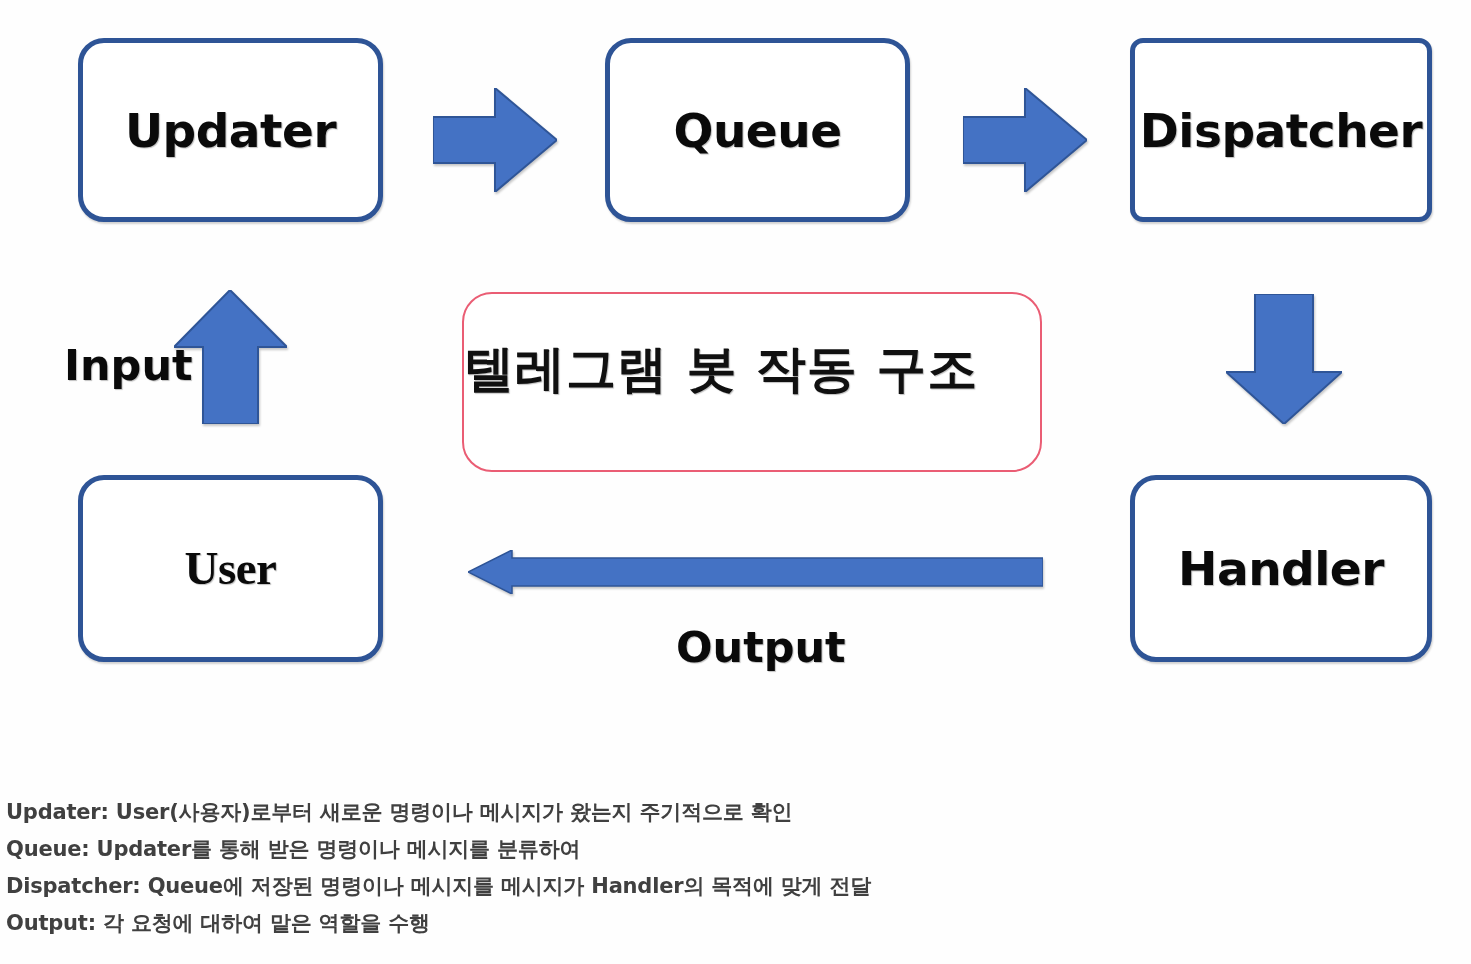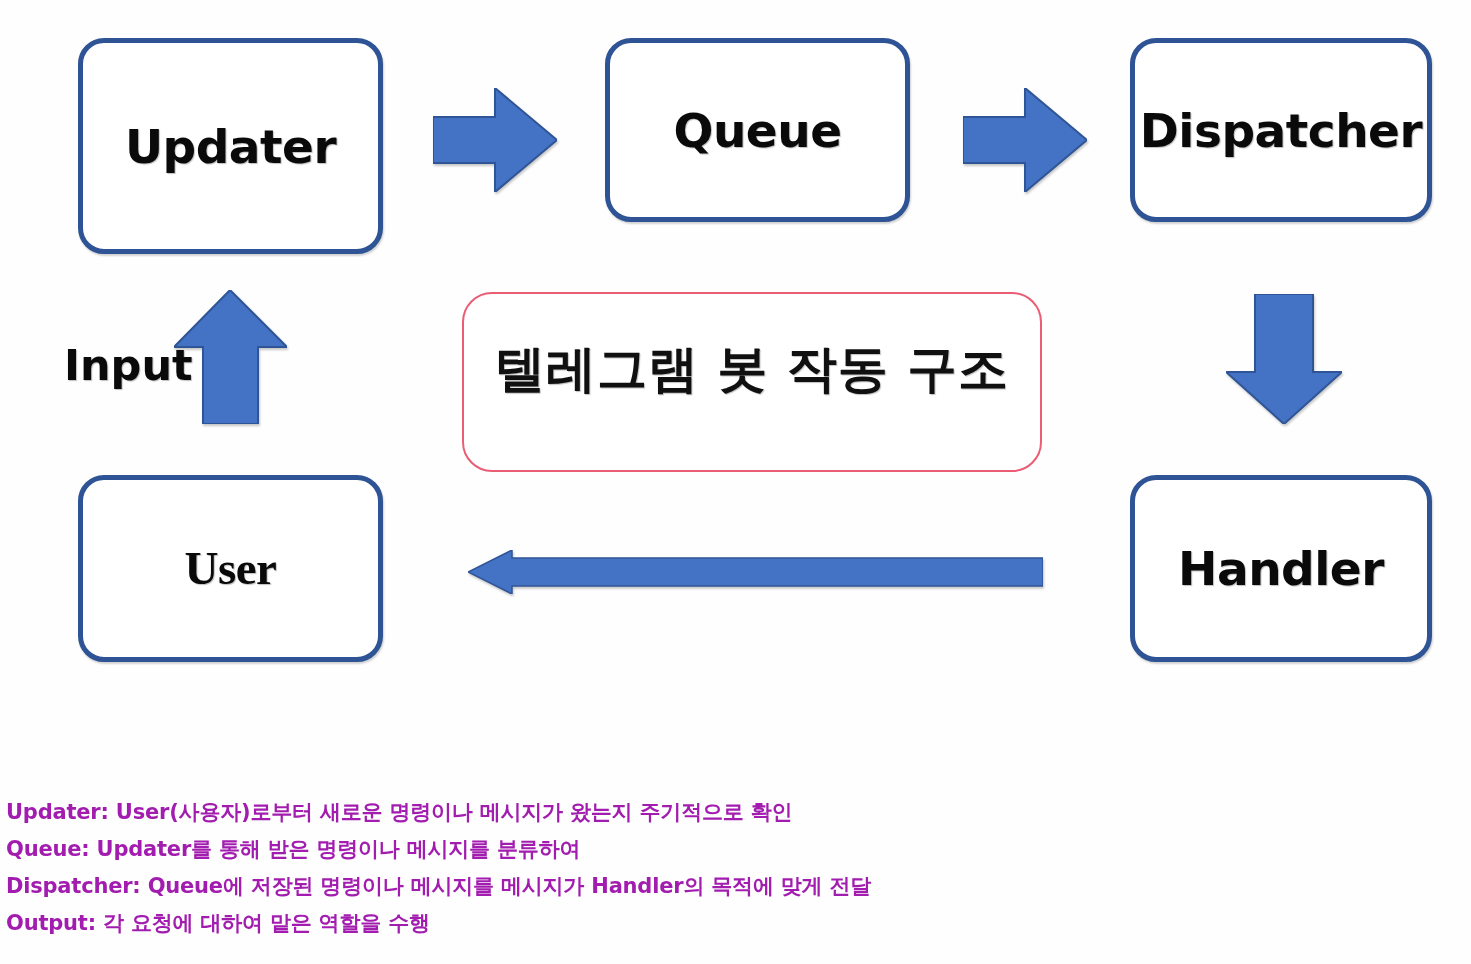--- a/index.html
+++ b/index.html
@@ -31,44 +31,43 @@
   .node-label {
     font-size: 47px;
     font-weight: 700;
     color: #0a0a0a;
     letter-spacing: -0.5px;
     line-height: 1;
     text-shadow: 1px 1px 1px rgba(0,0,0,0.25);
     white-space: nowrap;
   }
 
-  #node-updater    { left: 78px;   top: 38px;  width: 305px; height: 216px; }
+  #node-updater    { left: 78px;   top: 38px;  width: 305px; height: 184px; }
   #node-queue      { left: 605px;  top: 38px;  width: 305px; height: 184px; text-align: center; }
-  #node-dispatcher { left: 1130px; top: 38px;  width: 302px; height: 184px; }
+  #node-dispatcher { left: 1130px; top: 38px;  width: 302px; height: 184px; border-radius: 13px; }
   #node-user       { left: 78px;   top: 475px; width: 305px; height: 187px; font-family: Liberation Serif, serif; }
   #node-handler    { left: 1130px; top: 475px; width: 302px; height: 187px; }
 
   
   #title-card {
     position: absolute;
     left: 462px;
     top: 292px;
     width: 580px;
     height: 180px;
     box-sizing: border-box;
     background: #ffffff;
     border: 2px solid #ea5d74;
     border-radius: 30px;
   }
   #title-card .title-text {
     position: absolute;
     left: 0;
     right: 0;
     top: 50px;
-    text-align: center;
     font-size: 50px;
     font-weight: 700;
     color: #101010;
     letter-spacing: 1px;
     line-height: 1;
     text-shadow: 1px 1px 1px rgba(0,0,0,0.25);
   }
 
   
   .arrow {
@@ -97,21 +96,21 @@
   
   #legend {
     position: absolute;
     left: 6px;
     top: 794px;
     width: 1460px;
   }
   #legend .legend-line {
     font-size: 21px;
     font-weight: 700;
-    color: #a21caf;
+    color: #404040;
     line-height: 37px;
     white-space: nowrap;
     letter-spacing: -0.2px;
   }
 </style>
 </head>
 <body>
 
 <div id="canvas">
 
@@ -163,20 +162,21 @@
     </svg>
   </div>
 
   <div class="arrow" id="arrow-handler-user">
     <svg viewBox="0 0 575 44" width="575" height="44" xmlns="http://www.w3.org/2000/svg">
       <polygon points="0,22 44,0 44,8 575,8 575,36 44,36 44,44" fill="#4472c4" stroke="#2f5597" stroke-width="1.5"></polygon>
     </svg>
   </div>
 
   <div class="edge-label" id="label-input">Input</div>
+  <div class="edge-label" id="label-output">Output</div>
 
   <div id="legend">
     <div class="legend-line">Updater: User(사용자)로부터 새로운 명령이나 메시지가 왔는지 주기적으로 확인</div>
     <div class="legend-line">Queue: Updater를 통해 받은 명령이나 메시지를 분류하여</div>
     <div class="legend-line">Dispatcher: Queue에 저장된 명령이나 메시지를 메시지가 Handler의 목적에 맞게 전달</div>
     <div class="legend-line">Output: 각 요청에 대하여 맡은 역할을 수행</div>
   </div>
 
 </div>
 

